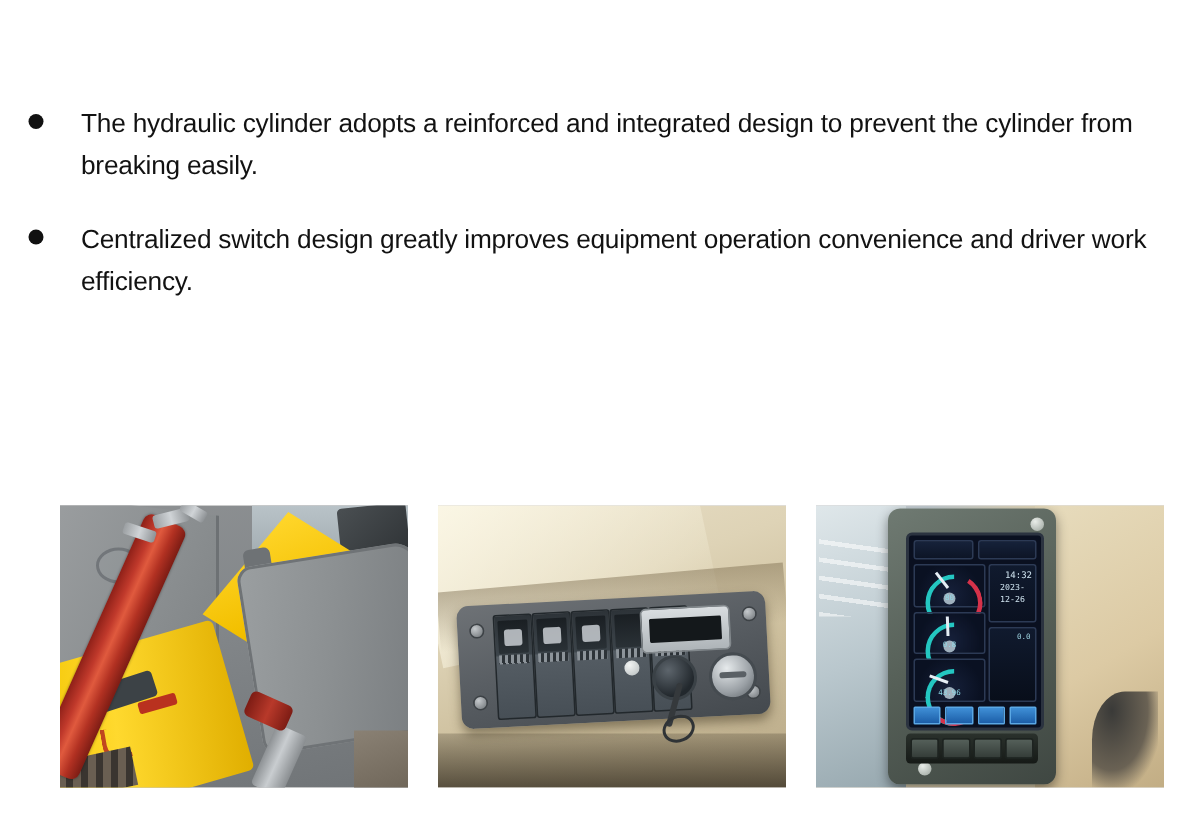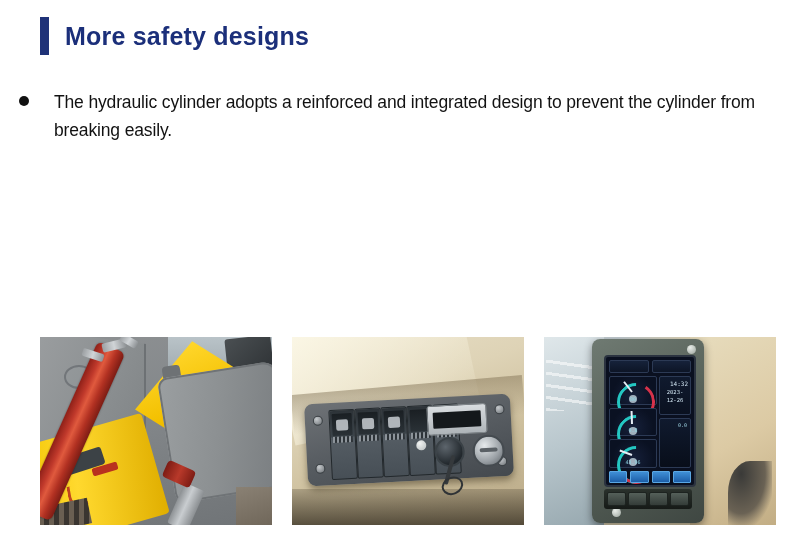--- a/index.html
+++ b/index.html
@@ -38,21 +38,21 @@
     font-weight: bold;
     letter-spacing: 0.2px;
     line-height: 1;
     white-space: nowrap;
   }
 
   
   #bullet-list {
     position: absolute;
     left: 0;
-    top: 88px;
+    top: 68px;
     width: 800px;
   }
   .bullet-item {
     position: relative;
     padding-left: 54px;
     padding-right: 12px;
     margin-bottom: 21px;
   }
   .bullet-marker {
     position: absolute;
@@ -413,32 +413,32 @@
   .p3-hardkey {
     flex: 1; background: linear-gradient(180deg, #55605a, #343c38);
     border-radius: 2px; border: 1px solid #1d2320;
   }
 </style>
 </head>
 <body>
 
 <div id="page">
 
-  <div id="heading-row">
-    <div id="heading-accent"></div>
-    <div id="heading-title">More safety designs</div>
-  </div>
 
   <div id="bullet-list">
 
     <div class="bullet-item">
       <span class="bullet-marker"></span>
       <span class="bullet-text">The hydraulic cylinder adopts a reinforced and integrated design to prevent the cylinder from breaking easily.</span>
     </div>
 
+    <div class="bullet-item">
+      <span class="bullet-marker"></span>
+      <span class="bullet-text">Centralized switch design greatly improves equipment operation convenience and driver work efficiency.</span>
+    </div>
 
 
   </div>
 
   <div id="photo-strip">
 
     <div class="photo">
       <div class="p1-bg"></div>
       <div class="p1-sky"></div>
       <div class="p1-panel-left"></div>

